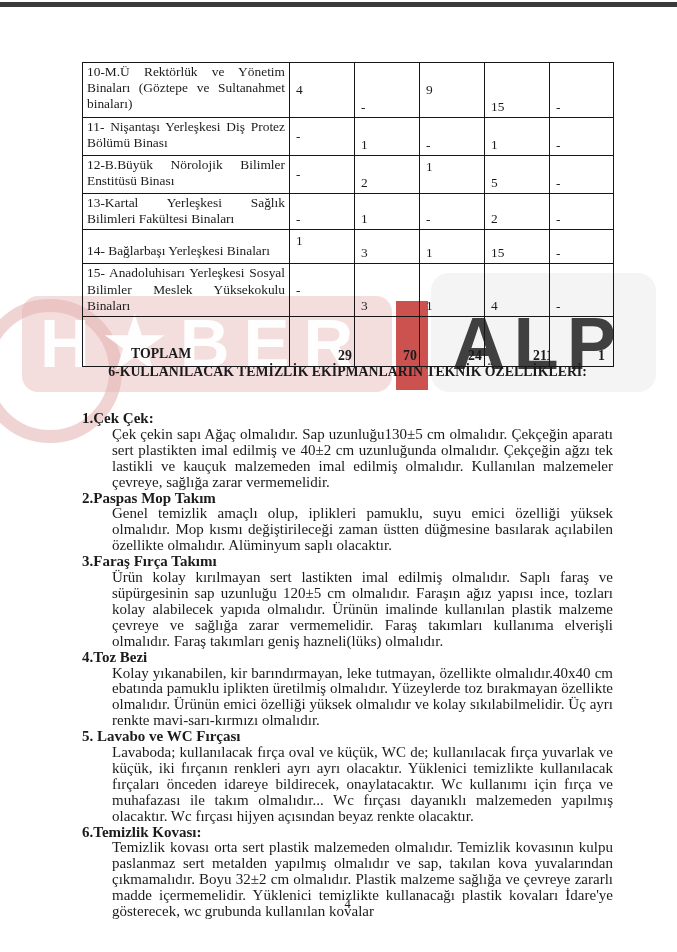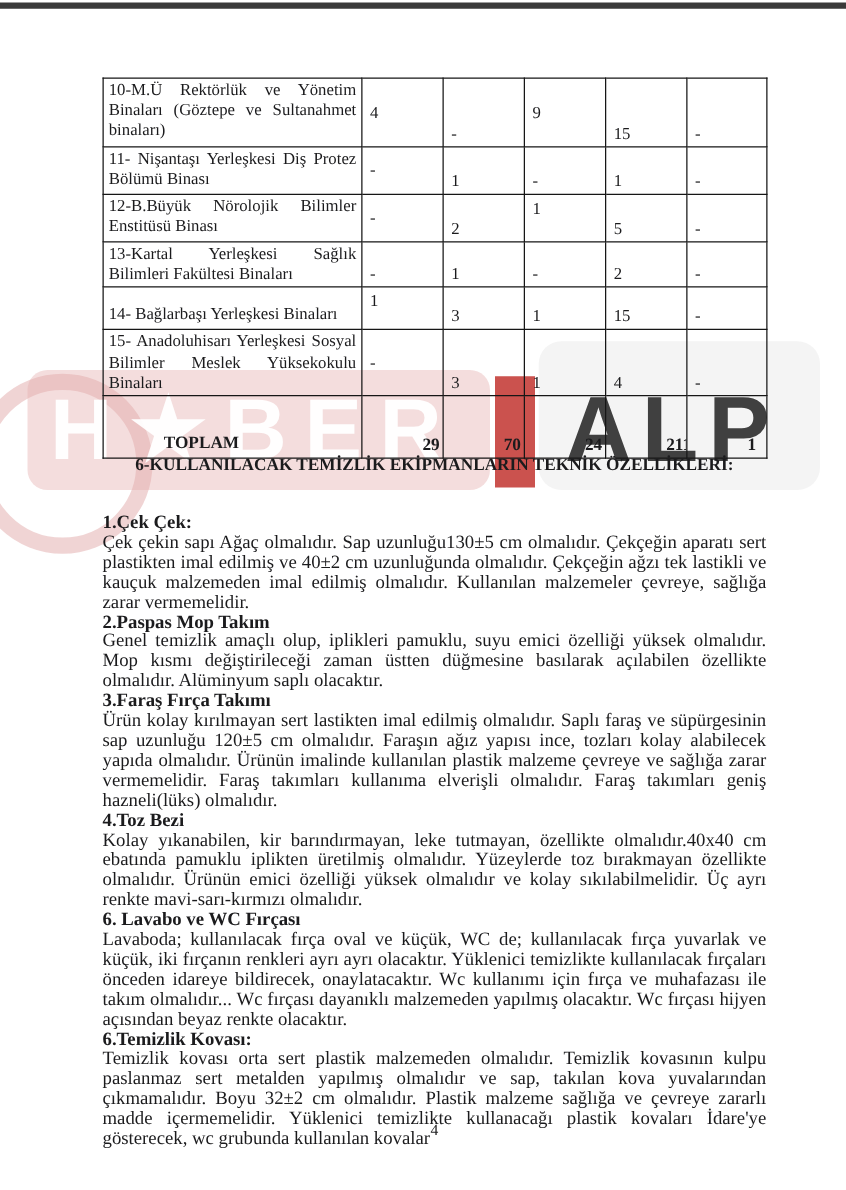--- a/index.html
+++ b/index.html
@@ -38,21 +38,21 @@
   td.va-mid{vertical-align:middle;}
   td.va-bot{vertical-align:bottom;padding-bottom:2px;}
   tr.total-row td{font-weight:bold;font-size:13.8px;padding-left:48px;}
 
   
   .heading{position:absolute;left:82px;top:364px;width:531px;z-index:2;text-align:center;
            font-weight:bold;font-size:13.8px;}
   .content{position:absolute;left:82px;top:411px;width:531px;z-index:2;
            font-size:15px;line-height:15.9px;}
   .sec-title{font-weight:bold;}
-  .sec-body{text-align:justify;}
+  .sec-body{text-align:justify;margin-left:30px;}
   .page-num{position:absolute;left:82px;top:897px;width:531px;z-index:2;text-align:center;
            font-size:12.5px;}
 </style>
 </head>
 <body>
 
 <div class="page">
 
   <div class="top-rule"></div>
 
@@ -147,21 +147,21 @@
       </div>
       <div class="sec">
         <div class="sec-title">3.Faraş Fırça Takımı</div>
         <div class="sec-body">Ürün kolay kırılmayan sert lastikten imal edilmiş olmalıdır. Saplı faraş ve süpürgesinin sap uzunluğu 120±5 cm olmalıdır. Faraşın ağız yapısı ince, tozları kolay alabilecek yapıda olmalıdır. Ürünün imalinde kullanılan plastik malzeme çevreye ve sağlığa zarar vermemelidir. Faraş takımları kullanıma elverişli olmalıdır. Faraş takımları geniş hazneli(lüks) olmalıdır.</div>
       </div>
       <div class="sec">
         <div class="sec-title">4.Toz Bezi</div>
         <div class="sec-body">Kolay yıkanabilen, kir barındırmayan, leke tutmayan, özellikte olmalıdır.40x40 cm ebatında pamuklu iplikten üretilmiş olmalıdır. Yüzeylerde toz bırakmayan özellikte olmalıdır. Ürünün emici özelliği yüksek olmalıdır ve kolay sıkılabilmelidir. Üç ayrı renkte mavi-sarı-kırmızı olmalıdır.</div>
       </div>
       <div class="sec">
-        <div class="sec-title">6. Lavabo ve  WC Fırçası</div>
+        <div class="sec-title">5. Lavabo ve  WC Fırçası</div>
         <div class="sec-body">Lavaboda; kullanılacak fırça oval ve küçük, WC de; kullanılacak fırça yuvarlak ve küçük, iki fırçanın renkleri ayrı ayrı olacaktır. Yüklenici temizlikte kullanılacak fırçaları önceden idareye bildirecek, onaylatacaktır. Wc kullanımı için fırça ve muhafazası ile takım olmalıdır... Wc fırçası dayanıklı malzemeden yapılmış olacaktır. Wc fırçası hijyen açısından beyaz renkte olacaktır.</div>
       </div>
       <div class="sec">
         <div class="sec-title">6.Temizlik Kovası:</div>
         <div class="sec-body">Temizlik kovası orta sert plastik malzemeden olmalıdır. Temizlik kovasının kulpu paslanmaz sert metalden yapılmış olmalıdır ve sap, takılan kova yuvalarından çıkmamalıdır. Boyu 32±2 cm olmalıdır. Plastik malzeme sağlığa ve çevreye zararlı madde içermemelidir. Yüklenici temizlikte kullanacağı plastik kovaları İdare'ye gösterecek, wc grubunda kullanılan kovalar</div>
       </div>
     </div>
 
   <div class="page-num">4</div>
 

